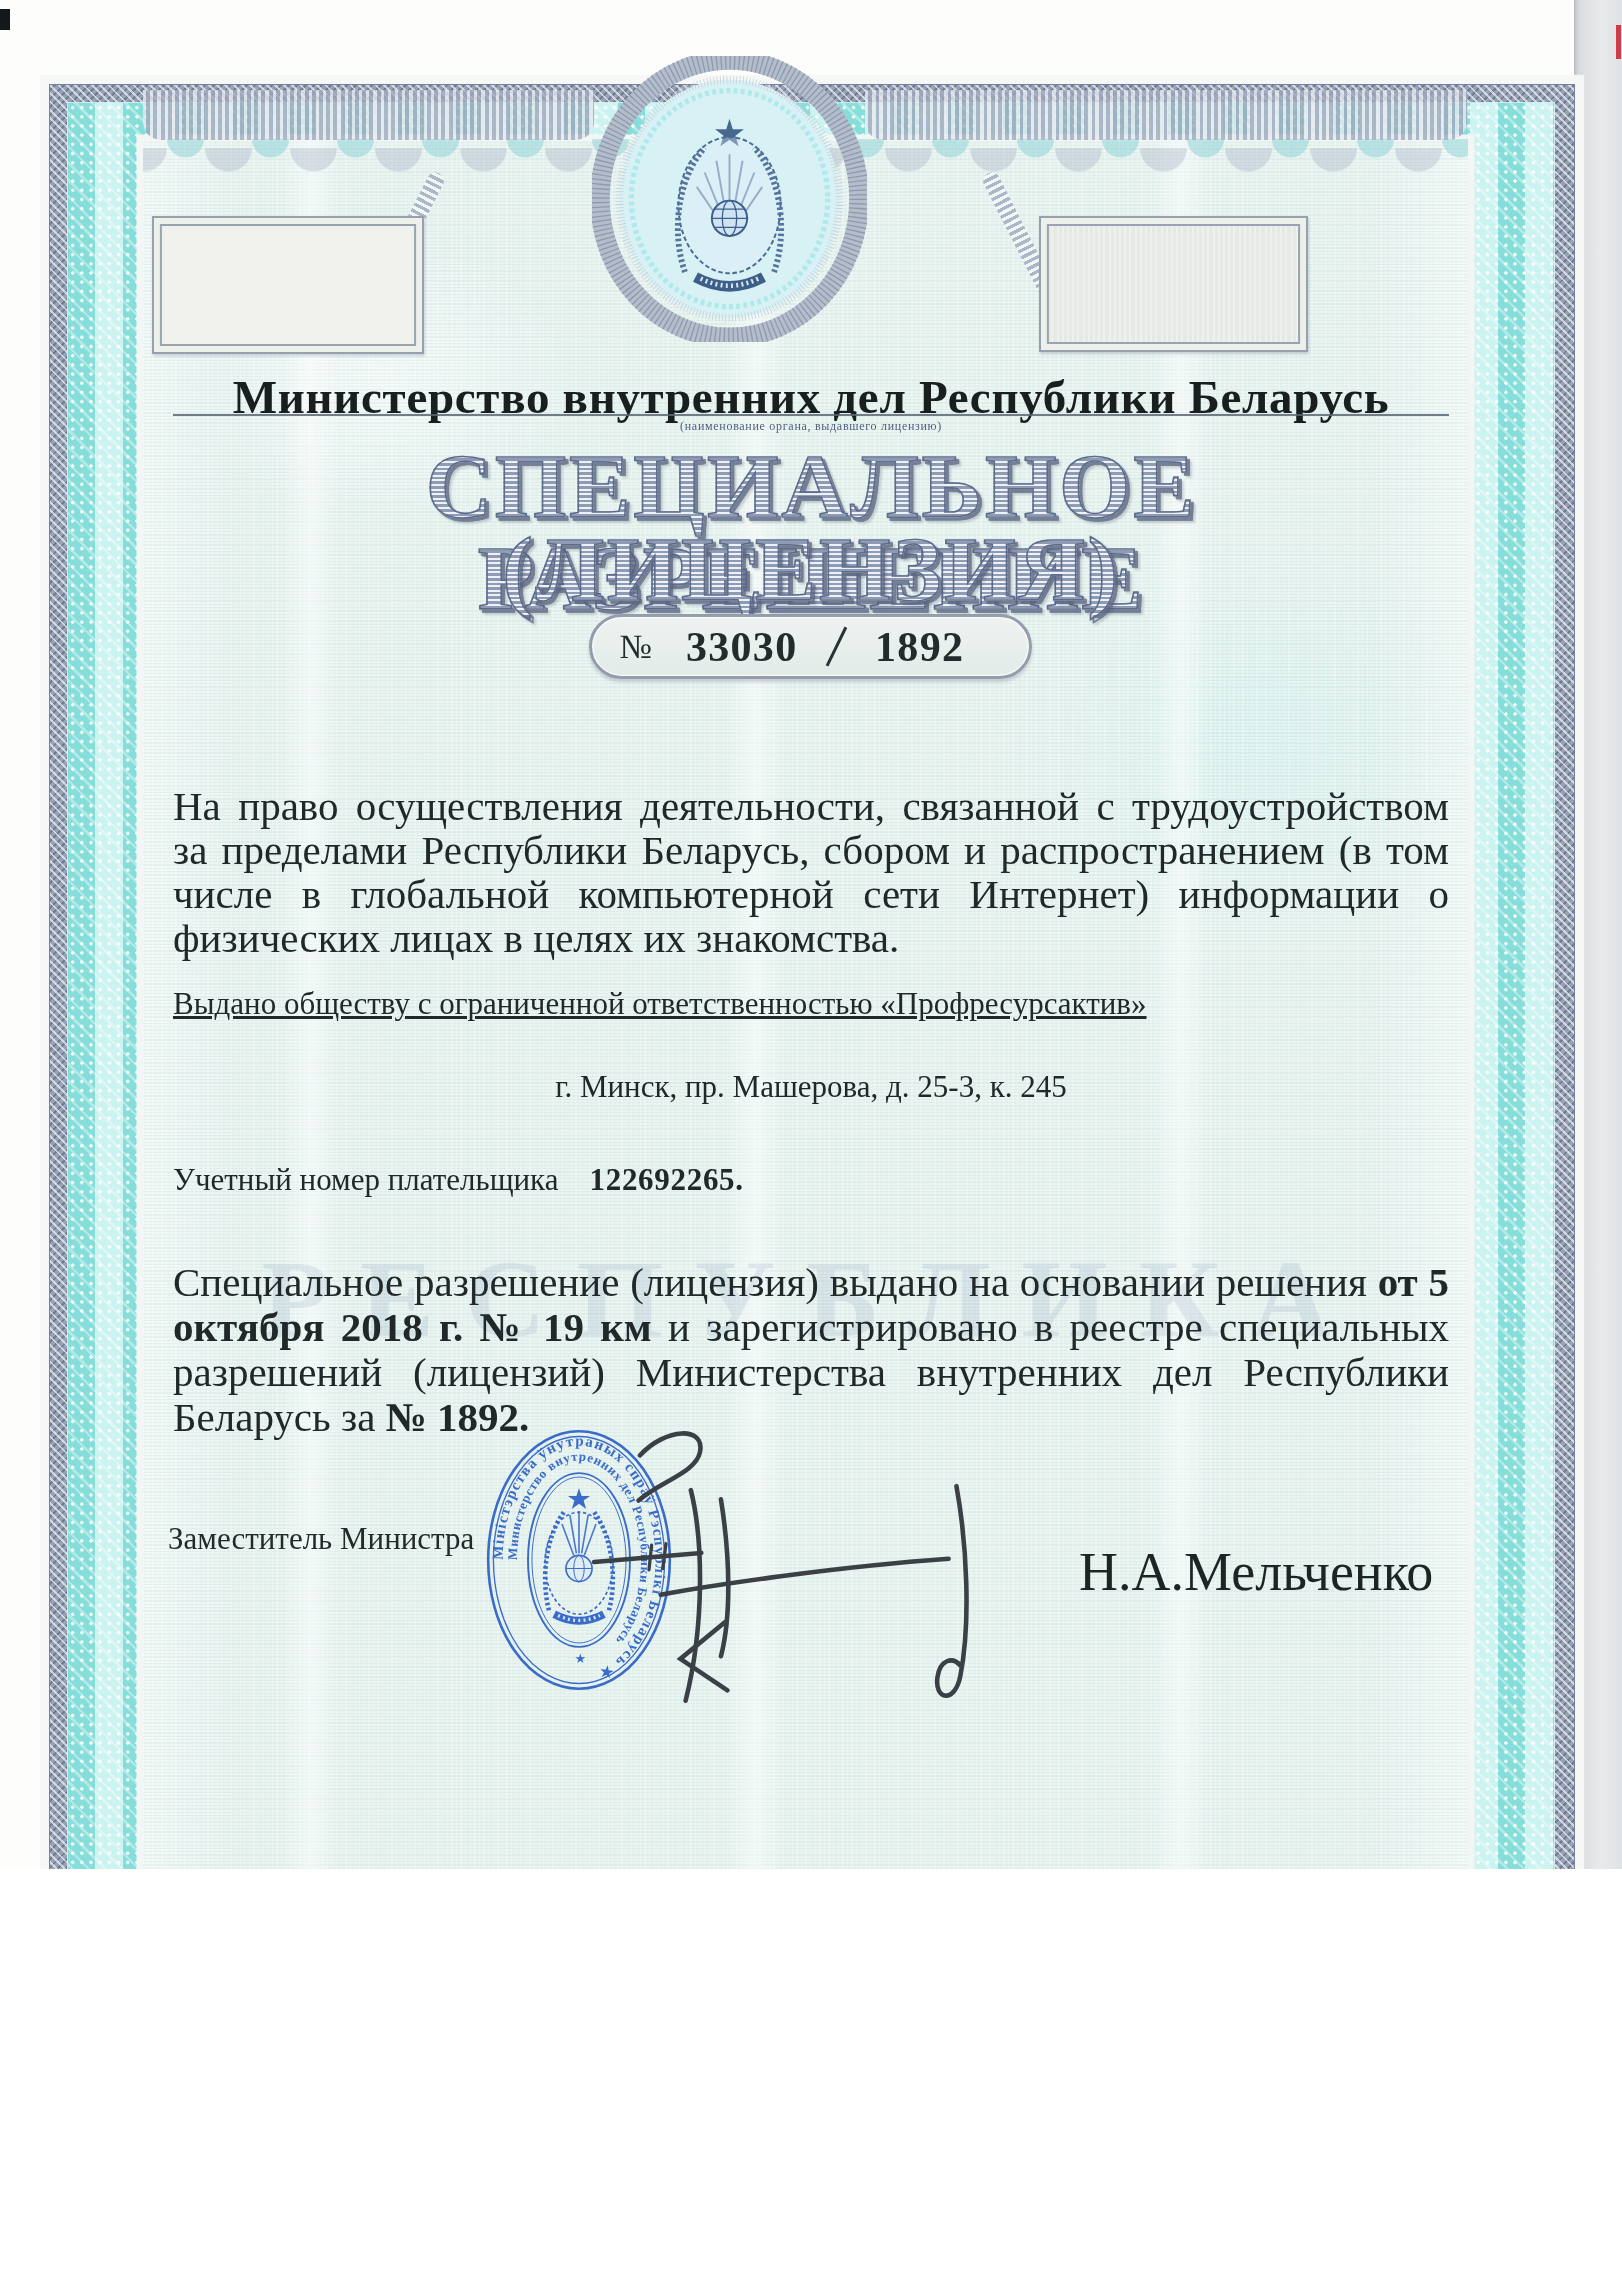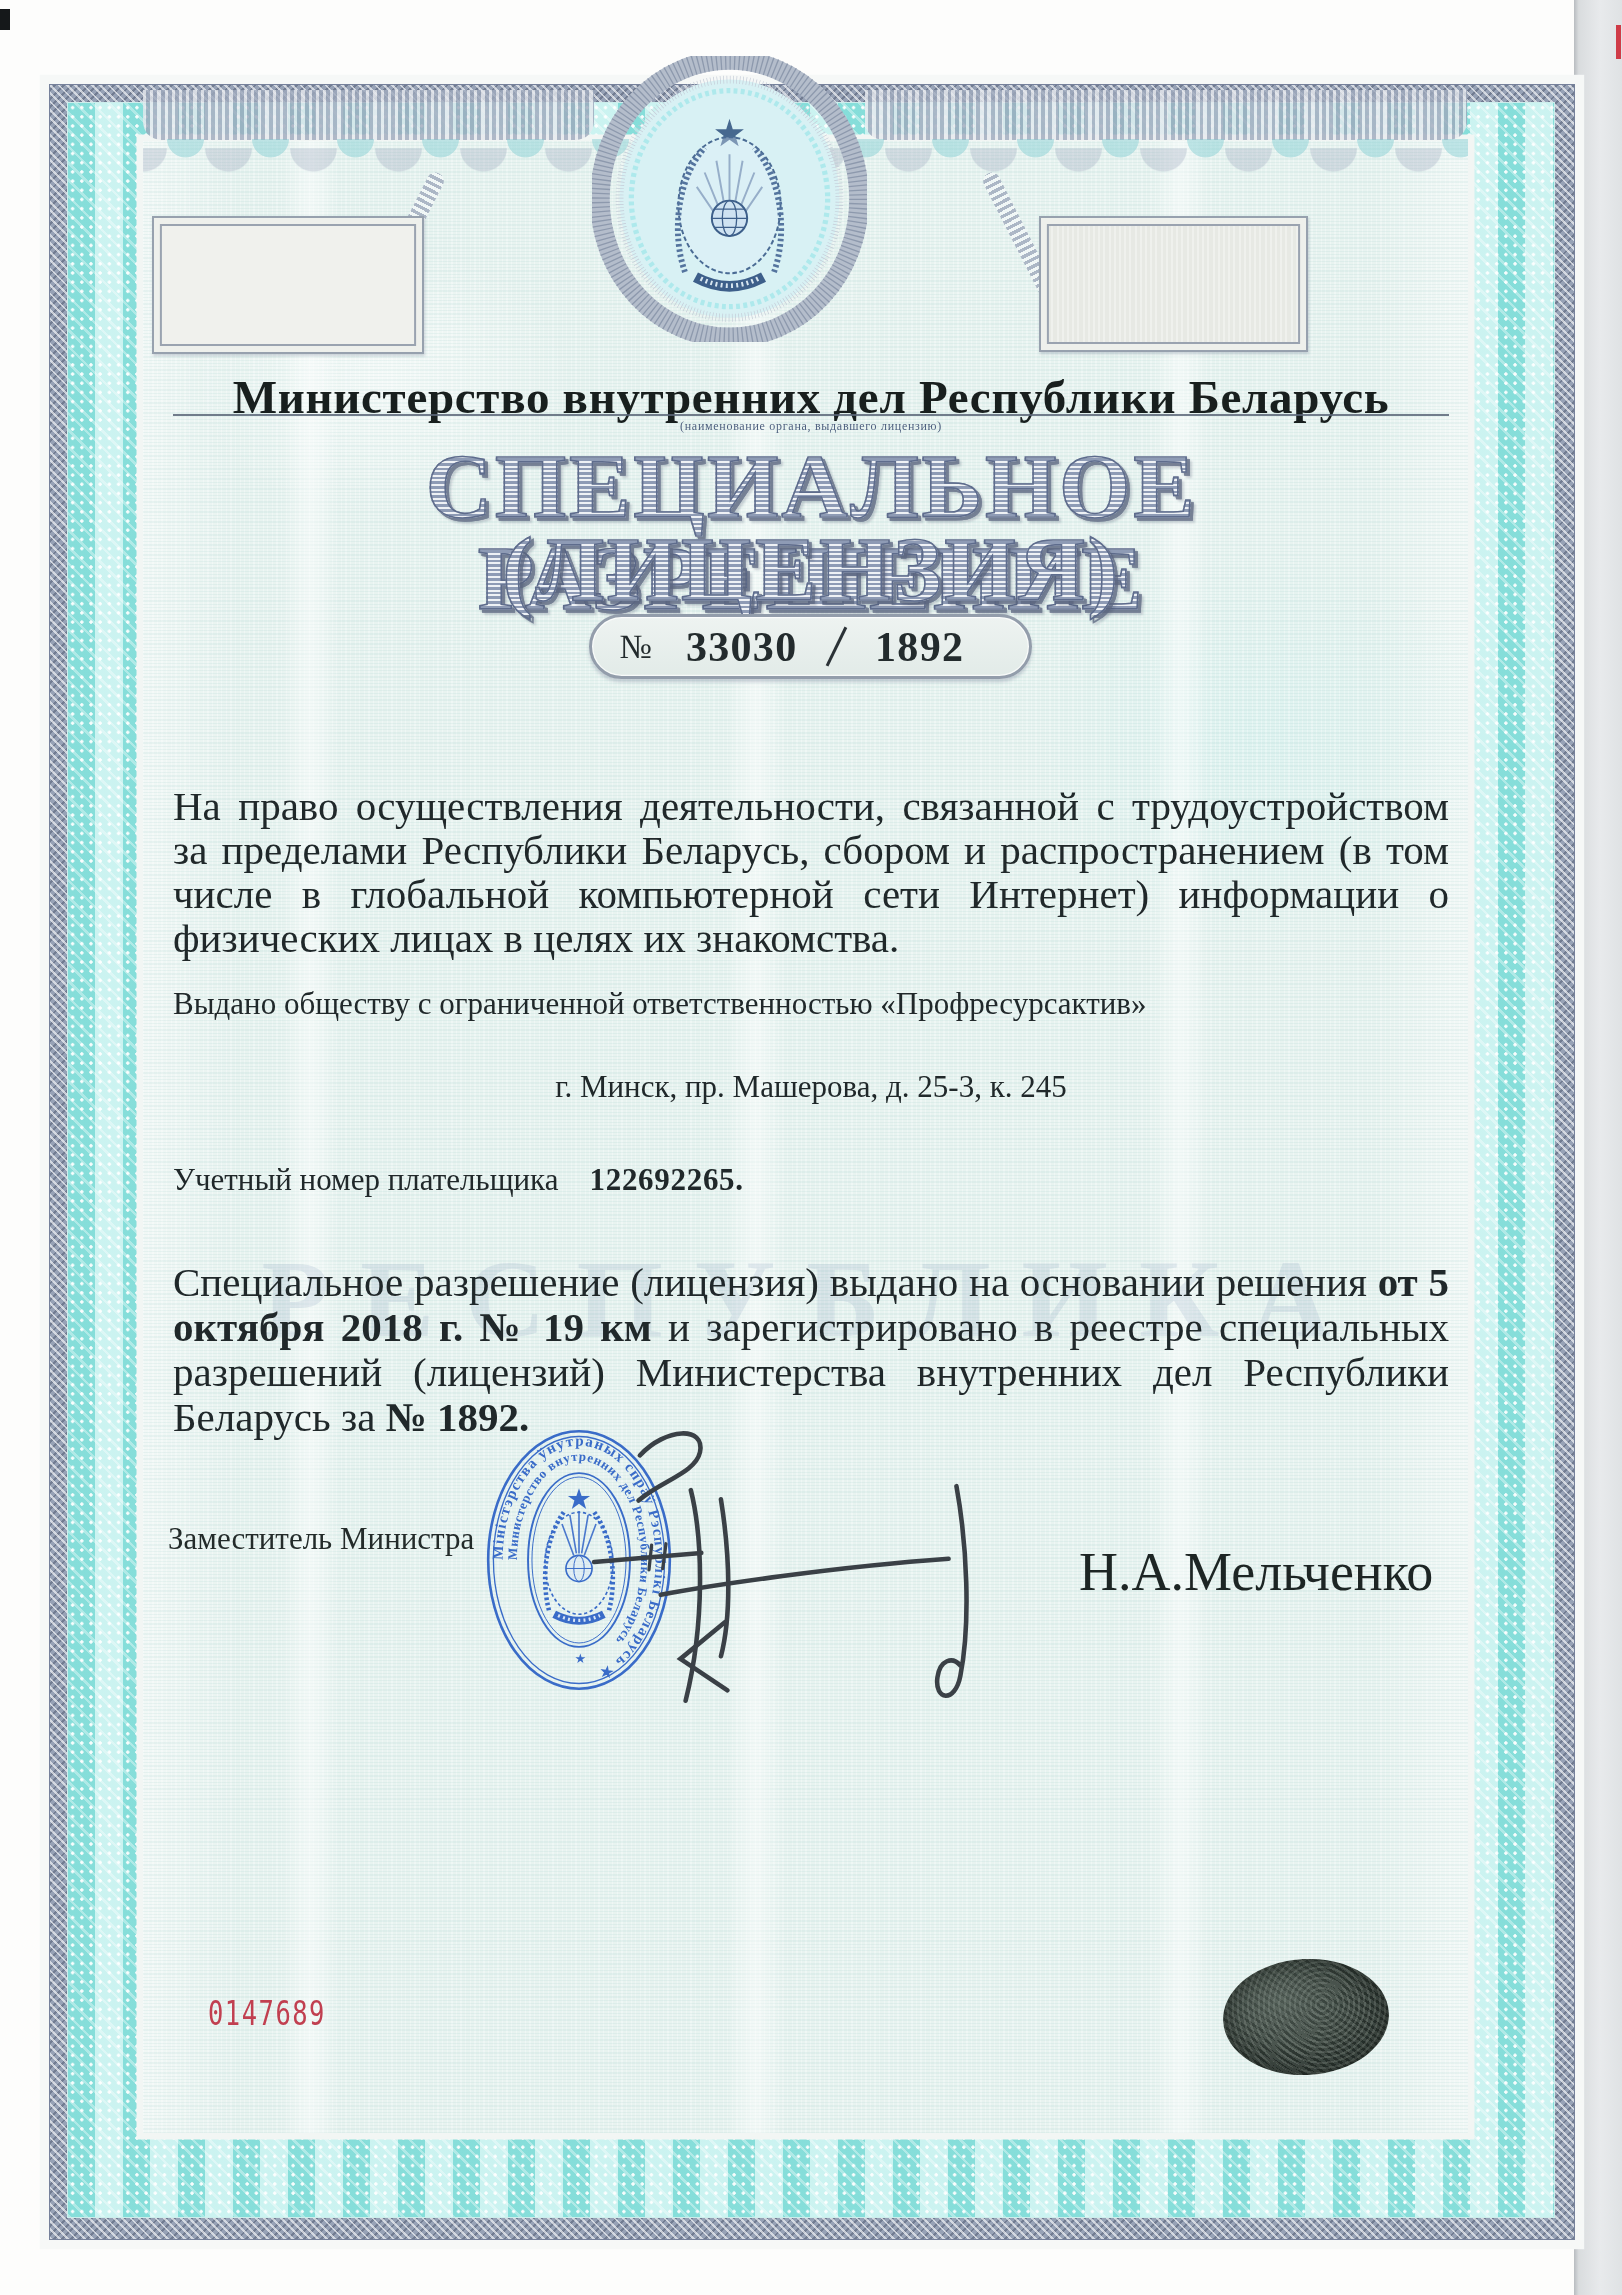--- a/index.html
+++ b/index.html
@@ -1,16 +1,16 @@
 <!DOCTYPE html>
 <html style="font-size:10.5px"><head>
 <meta charset="utf-8">
 <style>
   html,body{margin:0;padding:0;background:#ffffff;}
-  .page{position:relative;width:1622px;height:2295px;background:#fdfdfc;overflow:hidden;
+  .page{position:relative;width:1622px;height:1869px;background:#fdfdfc;overflow:hidden;
         font-family:"Liberation Serif","DejaVu Serif",serif;}
 
   
   .scan-strip{position:absolute;left:1574px;top:0;width:48px;height:2295px;
     background:linear-gradient(90deg,#b8bcc0 0,#d9dcde 10%,#e8eaec 55%,#dfe2e4 100%);}
   .corner-nick{position:absolute;left:0;top:9.2px;width:9.8px;height:21px;background:#15181a;}
   .red-tick{position:absolute;left:1616px;top:25px;width:5.2px;height:34px;background:#cf3b47;}
 
   
   .frame{position:absolute;left:49px;top:84px;width:1526px;height:2156px;
@@ -81,21 +81,21 @@
     background:linear-gradient(#eef3f1,#e2ebe8);
     box-shadow:0 3.3px 3.3px rgba(125,136,158,.35),inset 0 0 0 1.3px rgba(255,255,255,.75);
     display:flex;align-items:center;padding-left:27.5px;box-sizing:border-box;}
   .pill .no{font-size:34px;color:#232b2d;}
   .pill .num{font-size:42px;font-weight:bold;color:#232b2d;letter-spacing:1.3px;margin-left:34px;}
   .pill .slash{width:2.6px;height:43px;background:#2b3236;transform:rotate(26deg);margin-left:38px;}
   .pill .num2{margin-left:37px;}
 
   .body-par{font-size:41px;line-height:44px;text-align:justify;text-align-last:left;margin-top:24px;}
   .scope{top:760px;}
-  .issued{top:985px;font-size:31px;line-height:1.2;}
+  .issued{top:985px;font-size:31px;line-height:1.2;text-decoration:underline;}
   .address{top:1068px;font-size:31px;line-height:1.2;}
   .payer{top:1161px;font-size:31px;line-height:1.2;}
   .payer .val{font-weight:bold;margin-left:31px;letter-spacing:0.7px;}
   .decision{top:1236px;line-height:45px;}
   .b{font-weight:bold;}
 
   .watermark{position:absolute;left:105px;width:1413px;text-align:center;z-index:1;
     font-weight:bold;font-size:111px;letter-spacing:31px;line-height:1;white-space:nowrap;}
   .wm1{top:1243px;color:rgba(125,150,185,.17);}
   .wm2{top:1370px;color:rgba(120,170,185,.13);}

